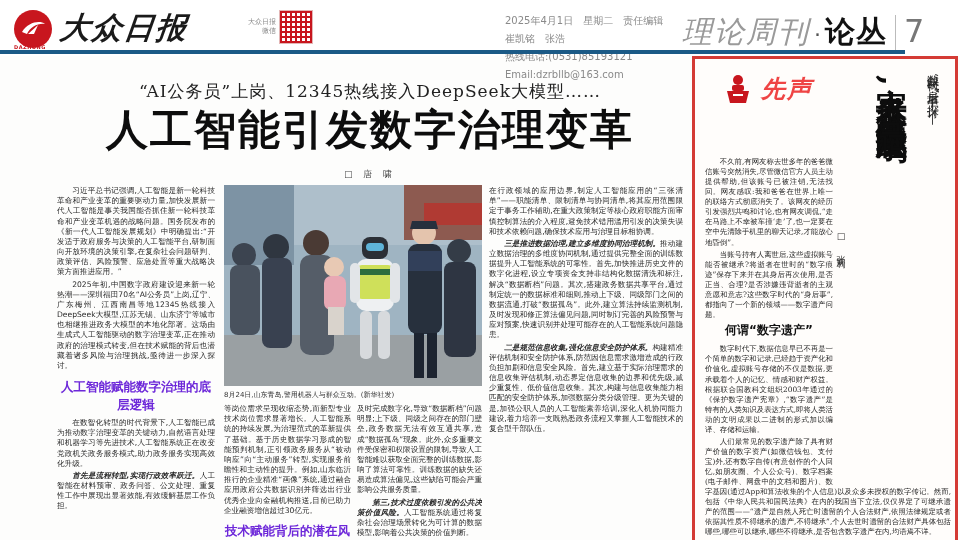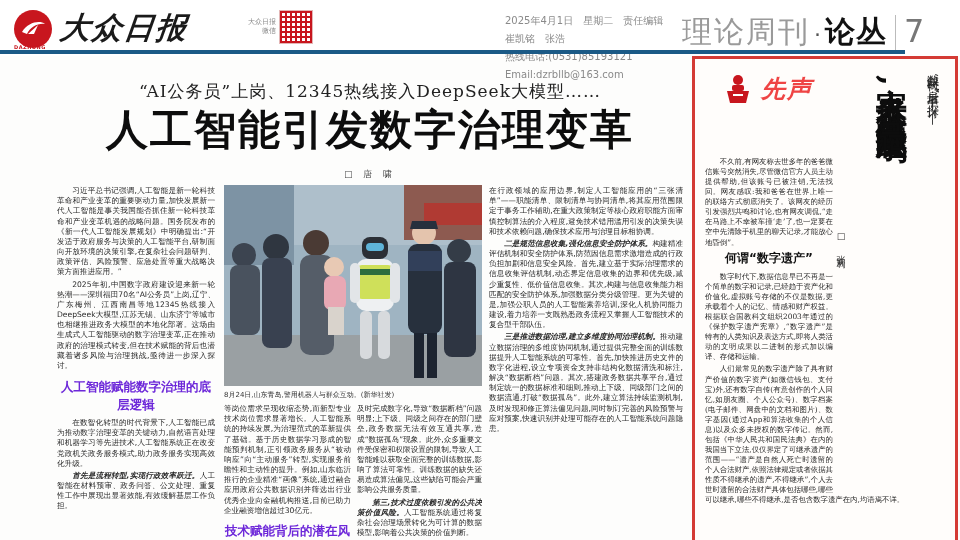--- a/index.html
+++ b/index.html
@@ -16,21 +16,21 @@
   .paper-name { font-family:"DejaVu Serif","Liberation Serif",serif; font-size:30px; font-weight:bold;
     color:#1a1a1a; font-style:italic; margin-left:8px; letter-spacing:2px; transform:skewX(-6deg); }
   .qr-group { position:absolute; top:10px; display:flex; align-items:center; }
   .qr-label { font-size:7px; color:#888; text-align:right; line-height:1.3; margin-right:3px; }
   .qr { width:34px; height:34px; border:1px solid #e3b6b6;
     background-image:
       repeating-linear-gradient(0deg,#c8161e 0 2px,rgba(255,255,255,0) 2px 5px),
       repeating-linear-gradient(90deg,#c8161e 0 2px,#fff 2px 5px); }
   .dateblock { position:absolute; left:505px; top:12px; width:170px; font-size:10px; color:#8a8a8a; line-height:1.8; }
   .section-title { position:absolute; left:682px; top:12px; display:flex; align-items:baseline; }
-  .sec-light { font-size:30px; color:#9a9a9a; letter-spacing:2px; }
+  .sec-light { font-size:30px; color:#9a9a9a; letter-spacing:2px;font-style:italic; }
   .sec-dot { font-size:22px; color:#555; margin:0 4px; }
   .sec-bold { font-size:30px; color:#111; font-weight:bold; letter-spacing:1px;text-align:right; }
   .pagenum-divider { width:1px; height:36px; background:#bbb; margin:0 8px; align-self:center; }
   .pagenum { font-size:32px; color:#777; }
   .rule-blue { position:absolute; left:0; top:50px; width:905px; height:4px; background:#1b5a86; }
 
   
   .kicker { position:absolute; left:55px; top:80px; width:630px; text-align:center;
     font-size:17px; color:#222; letter-spacing:1px; font-family:"DejaVu Serif","Liberation Serif",serif; }
   .headline { position:absolute; left:55px; top:102px; width:630px; text-align:center;
@@ -176,22 +176,22 @@
     <div class="subhead subhead-bottom">技术赋能背后的潜在风险隐患</div>
   </div>
 
   <div class="col col3">
     <p style="text-indent:0;">及时完成数字化,导致“数据断档”问题明显;上下级、同级之间存在的部门壁垒,政务数据无法有效互通共享,造成“数据孤岛”现象。此外,众多重要文件受保密和权限设置的限制,导致人工智能难以获取全面完整的训练数据,影响了算法可靠性。训练数据的缺失还易造成算法偏见,这些缺陷可能会严重影响公共服务质量。</p>
     <p><span class="lead">第三,技术过度依赖引发的公共决策价值风险。</span><span>人工智能系统通过将复杂社会治理场景转化为可计算的数据模型,影响着公共决策的价值判断。</span></p>
   </div>
 
   <div class="col col4">
     <p style="text-indent:0;">在行政领域的应用边界,制定人工智能应用的“三张清单”——职能清单、限制清单与协同清单,将其应用范围限定于事务工作辅助,在重大政策制定等核心政府职能方面审慎控制算法的介入程度,避免技术错用滥用引发的决策失误和技术依赖问题,确保技术应用与治理目标相协调。</p>
+    <p><span class="lead">三是推进数据治理,建立多维度协同治理机制。</span><span>推动建立数据治理的多维度协同机制,通过提供完整全面的训练数据提升人工智能系统的可靠性。首先,加快推进历史文件的数字化进程,设立专项资金支持非结构化数据清洗和标注,解决“数据断档”问题。其次,搭建政务数据共享平台,通过制定统一的数据标准和细则,推动上下级、同级部门之间的数据流通,打破“数据孤岛”。此外,建立算法持续监测机制,及时发现和修正算法偏见问题,同时制订完善的风险预警与应对预案,快速识别并处理可能存在的人工智能系统问题隐患。</span></p>
     <p><span class="lead">二是规范信息收集,强化信息安全防护体系。</span><span>构建精准评估机制和安全防护体系,防范因信息需求激增造成的行政负担加剧和信息安全风险。首先,建立基于实际治理需求的信息收集评估机制,动态界定信息收集的边界和优先级,减少重复性、低价值信息收集。其次,构建与信息收集能力相匹配的安全防护体系,加强数据分类分级管理。更为关键的是,加强公职人员的人工智能素养培训,深化人机协同能力建设,着力培养一支既熟悉政务流程又掌握人工智能技术的复合型干部队伍。</span></p>
-    <p><span class="lead">三是推进数据治理,建立多维度协同治理机制。</span><span>推动建立数据治理的多维度协同机制,通过提供完整全面的训练数据提升人工智能系统的可靠性。首先,加快推进历史文件的数字化进程,设立专项资金支持非结构化数据清洗和标注,解决“数据断档”问题。其次,搭建政务数据共享平台,通过制定统一的数据标准和细则,推动上下级、同级部门之间的数据流通,打破“数据孤岛”。此外,建立算法持续监测机制,及时发现和修正算法偏见问题,同时制订完善的风险预警与应对预案,快速识别并处理可能存在的人工智能系统问题隐患。</span></p>
   </div>
 
   <div class="sidebar">
     <div class="sb-inner">
       <div class="badge">
         <svg width="34" height="32" viewBox="0 0 34 32">
           <circle cx="17" cy="7" r="5" fill="#c8161e"></circle>
           <rect x="11" y="12" width="12" height="6" rx="2" fill="#c8161e"></rect>
           <path d="M6 18 L28 18 L25 30 L9 30 Z" fill="#c8161e"></path>
           <rect x="12" y="21" width="10" height="2" fill="#fff"></rect>
@@ -199,20 +199,21 @@
         <span class="badge-text">先声</span>
       </div>
 
       <div class="v-kicker">数字时代“身后事”探讨——</div>
       <div class="v-headline">家人去世,微信账号能继承吗</div>
       <div class="v-author">□ 张富利</div>
 
       <div class="sb-body">
         <div class="sb-spacer"></div>
         <p>不久前,有网友称去世多年的爸爸微信账号突然消失,尽管微信官方人员主动提供帮助,但该账号已被注销,无法找回。网友感叹:我和爸爸在世界上唯一的联络方式彻底消失了。该网友的经历引发强烈共鸣和讨论,也有网友调侃,“走在马路上不幸被车撞‘走’了,也一定要在空中先清除手机里的聊天记录,才能放心地昏倒”。</p>
+        <p>当账号持有人离世后,这些虚拟账号能否被继承?将逝者在世时的“数字痕迹”保存下来并在其身后再次使用,是否正当、合理?是否涉嫌违背逝者的主观意愿和意志?这些数字时代的“身后事”,都指向了一个新的领域——数字遗产问题。</p>
         <div class="sb-h">何谓“数字遗产”</div>
         <p>数字时代下,数据信息早已不再是一个简单的数字和记录,已经趋于资产化和价值化,虚拟账号存储的不仅是数据,更承载着个人的记忆、情感和财产权益。根据联合国教科文组织2003年通过的《保护数字遗产宪章》,“数字遗产”是特有的人类知识及表达方式,即将人类活动的文明成果以二进制的形式加以编译、存储和运输。</p>
         <p>人们最常见的数字遗产除了具有财产价值的数字资产(如微信钱包、支付宝)外,还有数字自传(有意创作的个人回忆,如朋友圈、个人公众号)、数字档案(电子邮件、网盘中的文档和图片)、数字基因(通过App和算法收集的个人信息)以及众多未授权的数字传记。然而,包括《中华人民共和国民法典》在内的我国当下立法,仅仅界定了可继承遗产的范围——“遗产是自然人死亡时遗留的个人合法财产,依照法律规定或者依据其性质不得继承的遗产,不得继承”,个人去世时遗留的合法财产具体包括哪些,哪些可以继承,哪些不得继承,是否包含数字遗产在内,均语焉不详。</p>
 
       </div>
     </div>
   </div>
 
 </div>
 

